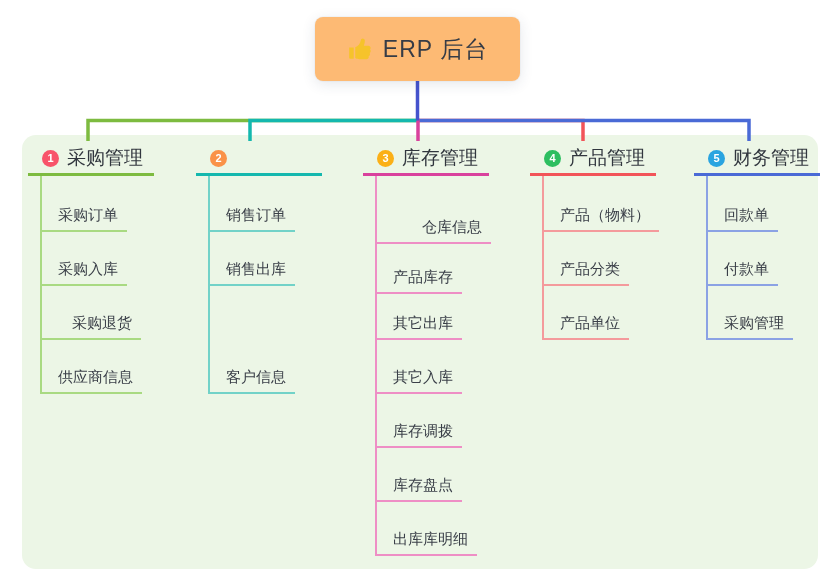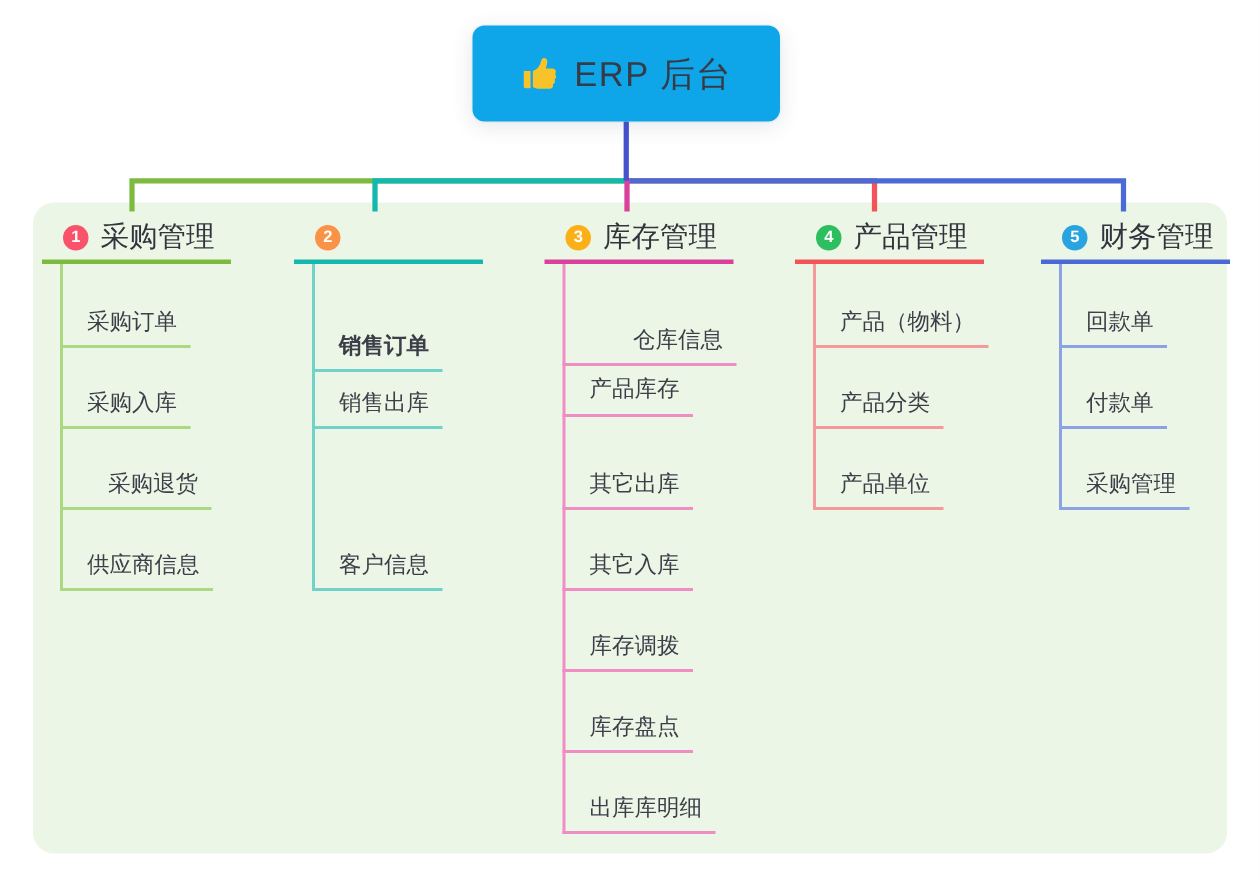--- a/index.html
+++ b/index.html
@@ -20,21 +20,21 @@
   }
   #connectors {
     position: absolute;
     left: 0; top: 0;
     pointer-events: none;
   }
   #root-card {
     position: absolute;
     left: 315px; top: 17px;
     width: 205px; height: 64px;
-    background: #0ea5e9;
+    background: #fdba74;
     border-radius: 8px;
     box-shadow: 0 3px 14px rgba(40,60,90,0.12), 0 0 0 1px rgba(40,60,90,0.03);
     display: flex;
     align-items: center;
     justify-content: center;
     gap: 10px;
     cursor: default;
   }
   #root-card .root-label {
     font-size: 23px;
@@ -126,32 +126,32 @@
   <div class="child" style="top: 62px; border-bottom-color: rgb(169, 218, 130);">采购订单</div>
       <div class="child" style="top: 116px; border-bottom-color: rgb(169, 218, 130);">采购入库</div>
       <div class="child" style="top: 170px; border-bottom-color: rgb(169, 218, 130); padding-left: 32px;">采购退货</div>
       <div class="child" style="top: 224px; border-bottom-color: rgb(169, 218, 130);">供应商信息</div>
     </div>
     <div class="branch" style="left: 196px;">
     <div class="branch-title" style="border-bottom-color: rgb(20, 184, 174);">
       <span class="badge" style="background: rgb(250, 146, 72);">2</span>
     </div>
     <div class="trunk" style="background: rgb(114, 210, 200); height: 218px;"></div>
-  <div class="child" style="top: 78px; border-bottom-color: rgb(114, 210, 200); font-weight: bold;">销售订单</div>
+  <div class="child" style="top: 62px; border-bottom-color: rgb(114, 210, 200);">销售订单</div>
       <div class="child" style="top: 116px; border-bottom-color: rgb(114, 210, 200);">销售出库</div>
       <div class="child" style="top: 224px; border-bottom-color: rgb(114, 210, 200);">客户信息</div>
     </div>
     <div class="branch" style="left: 363px;">
     <div class="branch-title" style="border-bottom-color: rgb(217, 65, 157);">
       <span class="badge" style="background: rgb(251, 176, 23);">3</span>
       <span class="branch-label">库存管理</span>
     </div>
     <div class="trunk" style="background: rgb(238, 142, 197); height: 380px;"></div>
   <div class="child" style="top: 74px; border-bottom-color: rgb(238, 142, 197); padding-left: 47px;">仓库信息</div>
-      <div class="child" style="top: 108px; border-bottom-color: rgb(238, 142, 197); font-family: Liberation Mono, monospace;">产品库存</div>
+      <div class="child" style="top: 124px; border-bottom-color: rgb(238, 142, 197);">产品库存</div>
       <div class="child" style="top: 170px; border-bottom-color: rgb(238, 142, 197);">其它出库</div>
       <div class="child" style="top: 224px; border-bottom-color: rgb(238, 142, 197);">其它入库</div>
       <div class="child" style="top: 278px; border-bottom-color: rgb(238, 142, 197);">库存调拨</div>
       <div class="child" style="top: 332px; border-bottom-color: rgb(238, 142, 197);">库存盘点</div>
       <div class="child" style="top: 386px; border-bottom-color: rgb(238, 142, 197);">出库库明细</div>
     </div>
     <div class="branch" style="left: 530px;">
     <div class="branch-title" style="border-bottom-color: rgb(242, 84, 89);">
       <span class="badge" style="background: rgb(45, 190, 96);">4</span>
       <span class="branch-label">产品管理</span>

